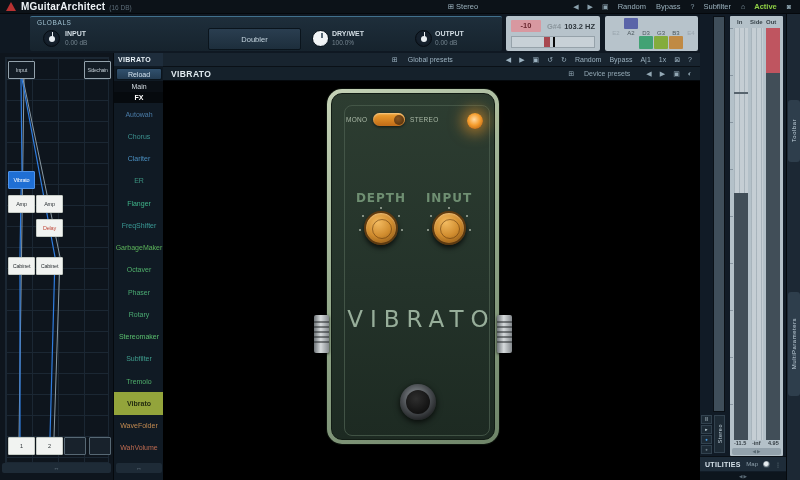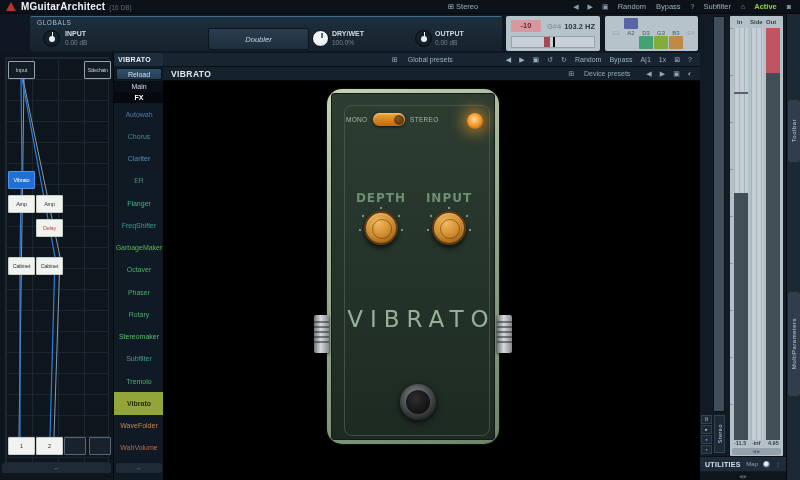--- a/index.html
+++ b/index.html
@@ -93,21 +93,21 @@
     border-bottom:1px solid #05090d; display:flex; align-items:center; font-size:7px; color:#93a8b4;}
   .device-title { font-size:8.5px; font-weight:bold; color:#e0eaf0; margin-left:8px; letter-spacing:.4px;}
   .device-bar .spacer { flex:1;}
   .device-bar span { margin-right:8px; white-space:nowrap;}
   #canvas { position:absolute; left:0; top:28px; width:537px; height:399px; background:#000; overflow:hidden;}
 
   
   #pedal { position:absolute; left:164px; top:8px; width:172px; height:355px; border-radius:15px;
     background:linear-gradient(150deg,#c6d3b8 0%,#97ac8e 45%,#6e8468 100%);
     box-shadow:0 0 0 1px #0b110b, 0 6px 18px rgba(0,0,0,.8);}
-  #pedal-face { position:absolute; left:4px; top:4px; right:4px; bottom:4px; border-radius:3px;
+  #pedal-face { position:absolute; left:4px; top:4px; right:4px; bottom:4px; border-radius:11px;
     background:linear-gradient(180deg,#2d3d31 0%, #24332a 55%, #1d2a22 100%);
     border:1px solid #121c15;}
   #pedal-inner-line { position:absolute; left:12px; top:11px; width:146px; height:331px;
     border:1px solid #4a5d4e; border-radius:8px; opacity:.8;}
   .sw-label { position:absolute; top:22px; font-size:6.5px; color:#a9b8a6; letter-spacing:.3px;}
   #mono-switch { position:absolute; left:41px; top:19px; width:32px; height:13px; border-radius:7px;
     background:linear-gradient(#f2a332,#bf6a16); box-shadow:inset 0 1px 2px rgba(255,255,255,.45), 0 1px 3px rgba(0,0,0,.6);}
   #mono-switch .sw-knob { position:absolute; right:1.5px; top:1.5px; width:10px; height:10px; border-radius:50%;
     background:radial-gradient(circle at 40% 35%, #8a5520, #5e3810 70%); }
   #led { position:absolute; left:135px; top:19px; width:16px; height:16px; border-radius:50%;
@@ -193,21 +193,21 @@
 
   <div id="globals-band" class="abs">
     <div id="globals-panel" class="abs">
       <div class="globals-title">GLOBALS</div>
       <div class="gknob" style="left:13px; top:13px;">
           <i></i>
           <b></b>
         </div>
       <div class="glabel" style="left:35px; top:13px;">INPUT</div>
       <div class="gvalue" style="left:35px; top:22px;">0.00 dB</div>
-      <div class="gbutton" style="left:178px; width:101px;font-style:italic;">Doubler</div>
+      <div class="gbutton" style="left:178px; width:93px;">Doubler</div>
       <div class="gknob white" style="left:282px; top:13px;">
           <i></i>
         </div>
       <div class="glabel" style="left:302px; top:13px;">DRY/WET</div>
       <div class="gvalue" style="left:302px; top:22px;">100.0%</div>
       <div class="gknob" style="left:385px; top:13px;">
           <i></i>
           <b></b>
         </div>
       <div class="glabel" style="left:405px; top:13px;">OUTPUT</div>

